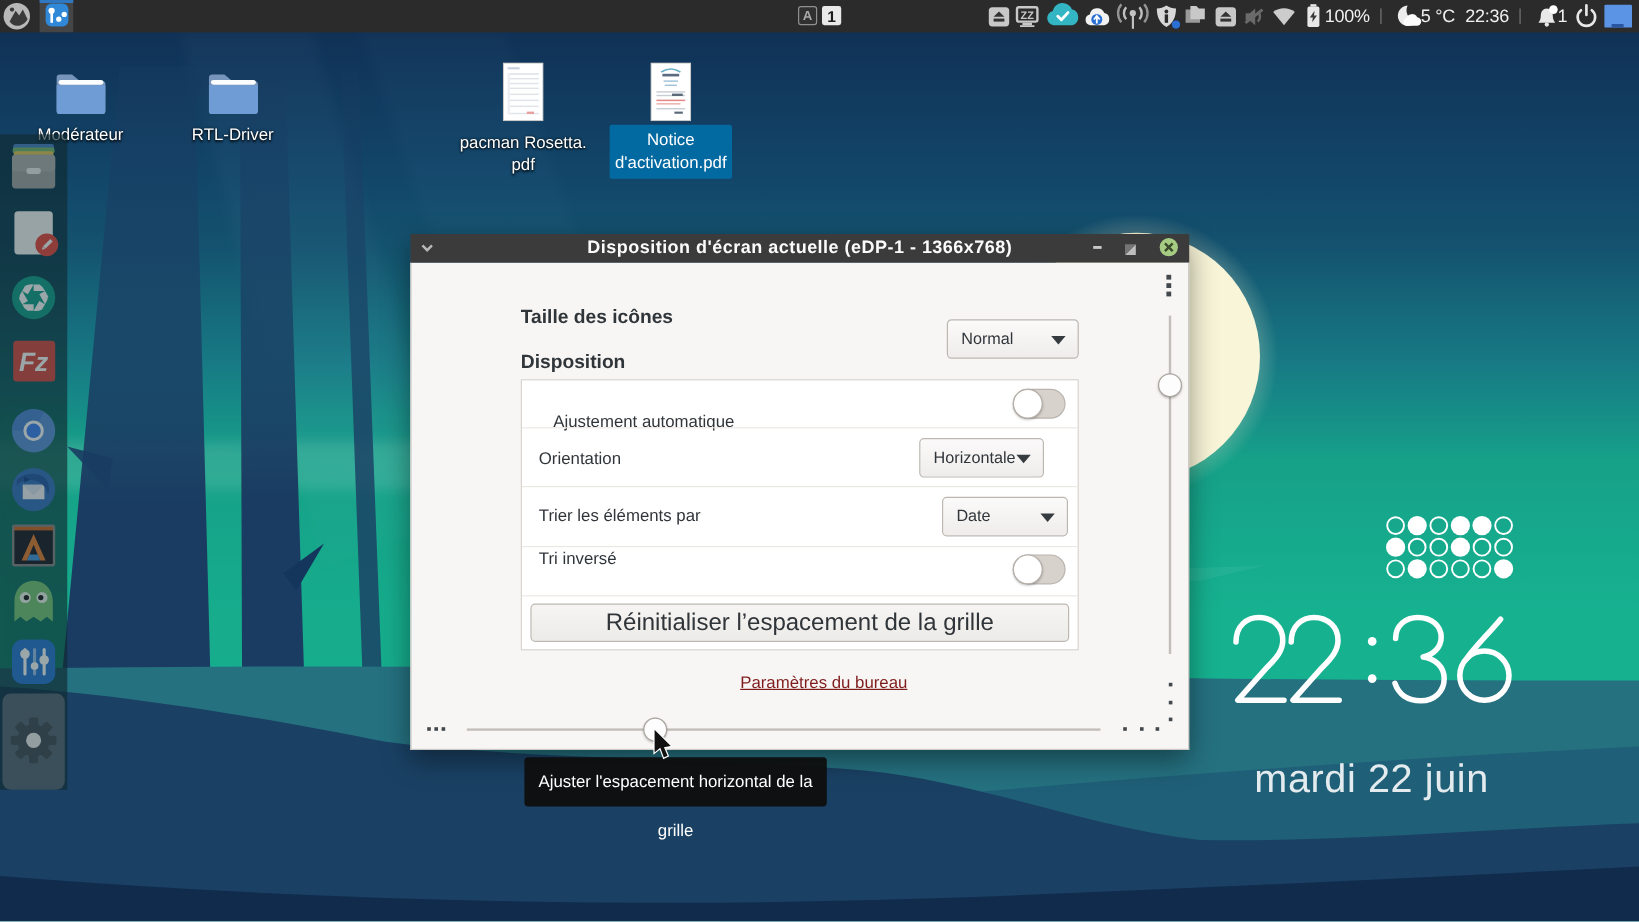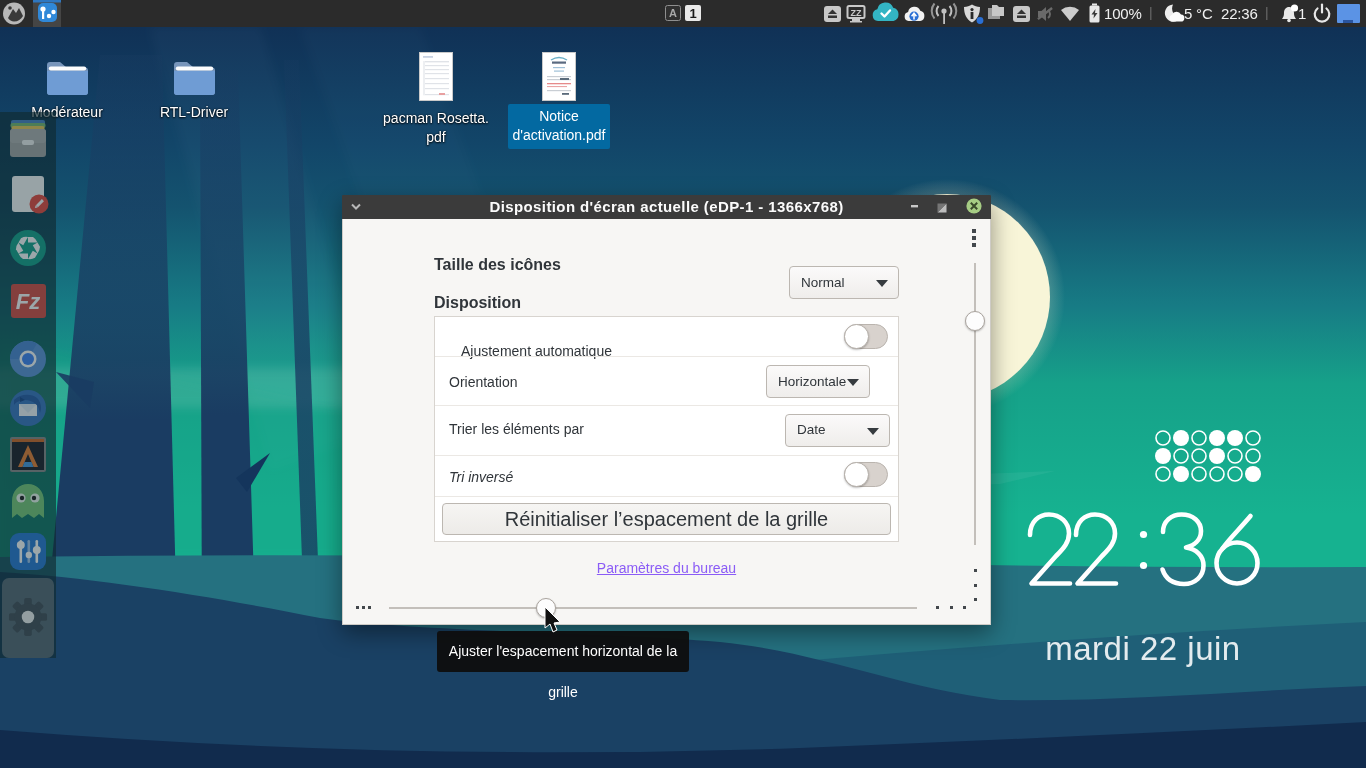--- a/index.html
+++ b/index.html
@@ -38,21 +38,21 @@
   .toggle{position:absolute;width:44px;height:25px;border-radius:13px;
       background:#d8d2cd;border:1px solid #bab4ae;box-sizing:border-box;}
   .toggle .knob{position:absolute;left:-1px;top:-1px;width:25px;height:25px;border-radius:50%;
       background:#ffffff;border:1px solid #b5afa9;box-sizing:border-box;
       box-shadow:0 1px 2px rgba(0,0,0,0.25);}
   #resetbtn{position:absolute;left:99px;top:284px;width:449px;height:32px;
       background:linear-gradient(180deg,#f6f5f3,#edebe8);
       border:1px solid #bcb7b1;border-radius:4px;color:#30353a;font-size:20px;
       text-align:center;line-height:31px;box-sizing:border-box;}
   #deskset{position:absolute;left:0;width:100%;text-align:center;top:341px;
-      color:#8b5cf6;font-size:14px;}
+      color:#7f1d1d;font-size:14px;padding-left:20px;}
   #deskset span{text-decoration:underline;}
   
   #hslider{position:absolute;left:46px;top:388px;width:528px;height:2px;background:#c3bfba;}
   #hknob{position:absolute;left:193px;top:379px;width:20px;height:20px;border-radius:50%;
       background:#fdfdfd;border:1px solid #aaa49e;box-sizing:border-box;
       box-shadow:0 1px 2px rgba(0,0,0,0.25);}
   #vslider{position:absolute;left:631px;top:44px;width:2px;height:282px;background:#c3bfba;}
   #vknob{position:absolute;left:622px;top:92px;width:20px;height:20px;border-radius:50%;
       background:#fdfdfd;border:1px solid #aaa49e;box-sizing:border-box;
       box-shadow:0 1px 2px rgba(0,0,0,0.25);}
@@ -442,21 +442,21 @@
           <div class="ctext">Horizontale</div>
             <div class="arr"></div>
         </div>
         <div class="sep" style="top:88px;"></div>
         <div class="lbl" style="left:14px;top:104px;">Trier les éléments par</div>
         <div class="combo" style="left:350px;top:96.5px;width:105px;">
           <div class="ctext">Date</div>
             <div class="arr"></div>
         </div>
         <div class="sep" style="top:138px;"></div>
-        <div class="lbl" style="left:14px;top:152px;font-style:italic;">Tri inversé</div>
+        <div class="lbl" style="left:14px;top:140px;">Tri inversé</div>
         <div class="toggle" style="left:409px;top:145px;">
             <div class="knob"></div>
           </div>
         <div class="sep" style="top:179px;"></div>
       </div>
       <div id="resetbtn">Réinitialiser l’espacement de la grille</div>
       <div id="deskset"><span>Paramètres du bureau</span></div>
       <div class="dot" style="left:13px;top:387px;"></div>
       <div class="dot" style="left:19px;top:387px;"></div>
       <div class="dot" style="left:25px;top:387px;"></div>

